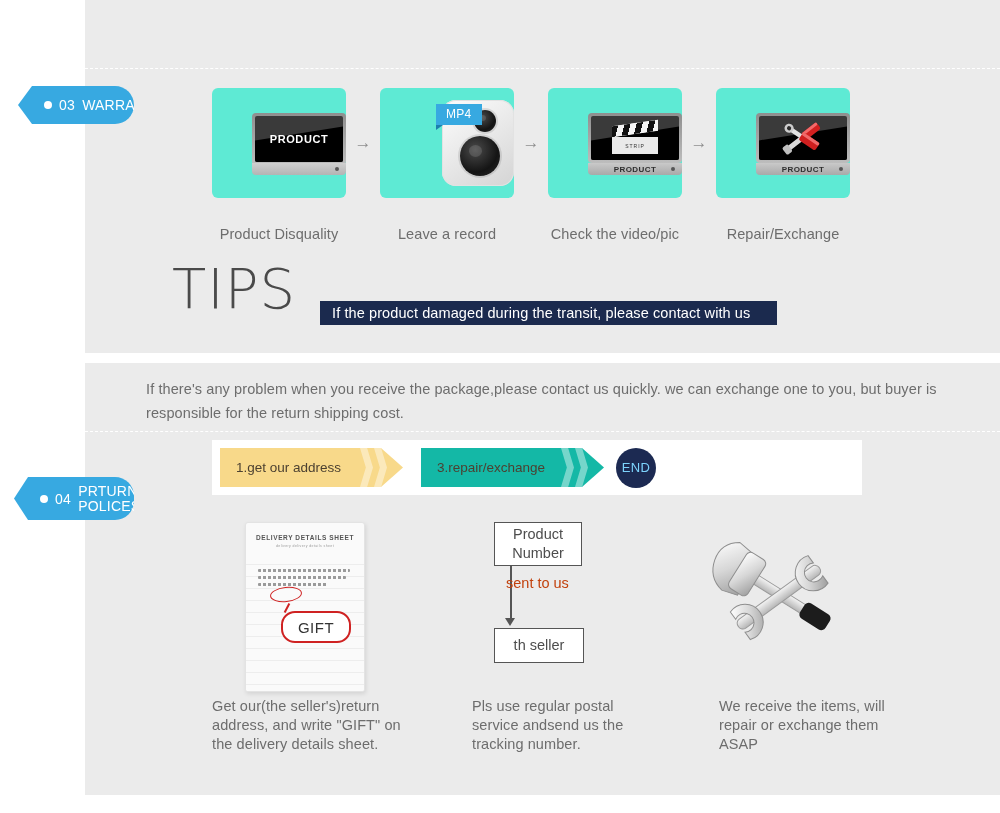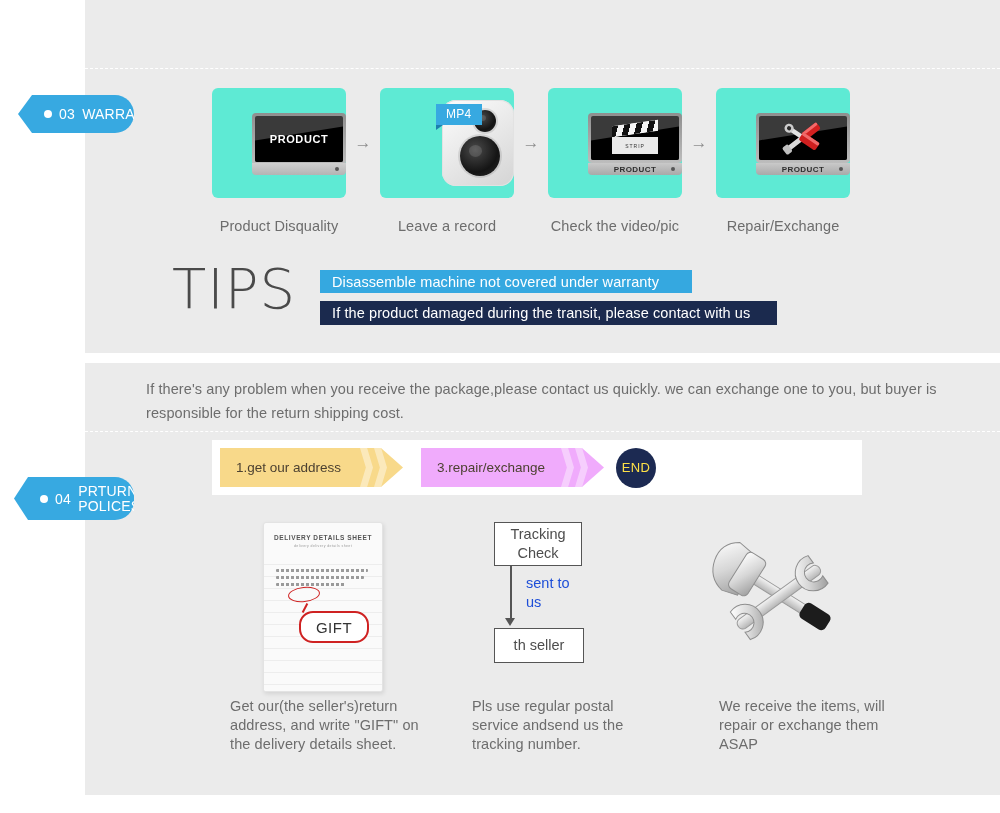--- a/index.html
+++ b/index.html
@@ -24,37 +24,37 @@
     align-items:center;color:#ffffff;
     border-top-right-radius:19px;border-bottom-right-radius:19px;
     box-sizing:border-box;padding-left:26px;padding-right:14px;
     -webkit-clip-path:polygon(0 50%,14px 0,100% 0,100% 100%,14px 100%);
     clip-path:polygon(0 50%,14px 0,100% 0,100% 100%,14px 100%);
   }
   .tab .dot{width:8px;height:8px;border-radius:50%;background:#ffffff;
     margin-right:7px;flex:0 0 auto;}
   .tab .tab-num{font-size:14px;letter-spacing:.3px;margin-right:7px;white-space:nowrap;}
   .tab .tab-label{font-size:14px;line-height:15px;letter-spacing:.2px;}
-  #tab-warranty{left:18px;top:86px;width:116px;margin-top:9px;}
+  #tab-warranty{left:18px;top:86px;width:116px;}
   #tab-returns{left:14px;top:442px;width:120px;height:43px;margin-top:35px;}
   #tab-returns .tab-label{text-align:left;}
 
   
   .intro{position:absolute;color:#6d6d6d;font-size:14.5px;line-height:24px;
     letter-spacing:.1px;}
   #intro-warranty{left:146px;top:16px;width:800px;}
   #intro-returns{left:146px;top:377px;width:800px;}
 
   
   #warranty-steps{position:absolute;left:212px;top:88px;width:680px;height:150px;
     display:flex;align-items:flex-start;}
   .wstep{width:134px;display:flex;flex-direction:column;align-items:center;}
   .wcard{width:134px;height:110px;background:#5eead4;border-radius:6px;
     display:flex;align-items:center;justify-content:flex-end;position:relative;}
-  .wcaption{margin-top:20px;font-size:14.5px;color:#6d6d6d;text-align:center;
+  .wcaption{margin-top:28px;font-size:14.5px;color:#6d6d6d;text-align:center;
     white-space:nowrap;letter-spacing:.1px;}
   .warrow{width:34px;height:110px;display:flex;align-items:center;
     justify-content:center;color:#8d8d8d;font-size:17px;}
 
   
   .monitor{width:94px;height:60px;position:relative;}
   .monitor .screen{position:absolute;left:0;top:0;width:94px;height:52px;
     background:linear-gradient(#8f8f8f,#bdbdbd);border-radius:4px;
     padding:3px;box-sizing:border-box;}
   .monitor .screen-in{width:100%;height:100%;border-radius:2px;
@@ -120,30 +120,30 @@
     color:#4c4131;font-size:13.5px;padding-left:16px;box-sizing:border-box;
     -webkit-clip-path:polygon(0 0,calc(100% - 22px) 0,100% 50%,calc(100% - 22px) 100%,0 100%);
     clip-path:polygon(0 0,calc(100% - 22px) 0,100% 50%,calc(100% - 22px) 100%,0 100%);
   }
   .chev .barb{position:absolute;top:0;height:39px;width:13px;
     -webkit-clip-path:polygon(0 0,55% 0,100% 50%,55% 100%,0 100%,45% 50%);
     clip-path:polygon(0 0,55% 0,100% 50%,55% 100%,0 100%,45% 50%);
     background:rgba(255,255,255,.42);}
   #chev-1{width:183px;background:#f8d98a;}
   #chev-2{width:183px;background:#fbcd63;}
-  #chev-3{width:183px;background:#f0abfc;}
+  #chev-3{width:183px;background:#14b8a6;}
   .chev-gap{width:9px;}
   #end-badge{width:40px;height:40px;border-radius:50%;background:#1c2a52;
-    color:#fde047;font-size:13px;display:flex;align-items:center;justify-content:center;
+    color:#7dd3fc;font-size:13px;display:flex;align-items:center;justify-content:center;
     margin-left:12px;letter-spacing:.4px;}
 
   
   #bottom-row{position:absolute;left:200px;top:522px;width:700px;height:250px;}
   .bcol{position:absolute;top:0;}
-  #bcol-1{left:18px;width:210px;}
+  #bcol-1{left:0;width:210px;}
   #bcol-2{left:268px;width:180px;}
   #bcol-3{left:470px;width:220px;}
   .bart{height:175px;display:flex;align-items:flex-start;justify-content:center;}
   .bcap{font-size:14.5px;color:#6d6d6d;line-height:19px;letter-spacing:.1px;}
   #bcap-1{padding-left:12px;}
   #bcap-2{padding-left:4px;text-align:left;}
   #bcap-3{padding-left:4px;margin-left:45px;}
 
   
   .sheet{width:118px;height:168px;background:#fafafa;border:1px solid #e3e3e3;
@@ -174,21 +174,21 @@
   .flowbox{width:86px;background:#ffffff;border:1px solid #555;
     display:flex;align-items:center;justify-content:center;text-align:center;
     font-size:14.5px;color:#4d4d4d;line-height:19px;}
   #flow-top{height:42px;margin-left:26px;}
   #flow-bottom{height:33px;margin-left:26px;width:88px;}
   .flow-mid{position:relative;height:62px;margin-left:26px;width:88px;}
   .flow-line{position:absolute;left:16px;top:0;width:1.5px;height:54px;background:#555;}
   .flow-head{position:absolute;left:11px;top:52px;width:0;height:0;
     border-left:5px solid transparent;border-right:5px solid transparent;
     border-top:8px solid #555;}
-  .flow-text{position:absolute;left:32px;top:8px;font-size:14.5px;color:#1d4ed8;
+  .flow-text{position:absolute;left:12px;top:8px;font-size:14.5px;color:#c2410c;
     line-height:19px;}
 
   
   .tools-big{position:relative;width:170px;height:150px;}
 </style>
 </head>
 <body>
 
 <div class="page">
 
@@ -287,21 +287,20 @@
           <div class="led"></div>
         </div>
       </div>
       <div class="wcaption">Repair/Exchange</div>
     </div>
 
   </div>
 
   <div id="tips-block">
     <div id="tips-word">TIPS</div>
-    <div class="tip-bar" id="tip-1">Disassemble machine not covered under warranty</div>
     <div class="tip-bar" id="tip-2">If the product damaged during the transit, please contact with us</div>
   </div>
 
   <div class="panel" id="panel-returns">
     <div class="dash-sep" style="top:68px;"></div>
   </div>
 
   <div class="intro" id="intro-returns">If  there's any problem when you receive the package,please contact us quickly. we can exchange one to you, but buyer is responsible for the return shipping cost.</div>
 
   <div class="tab" id="tab-returns">
@@ -344,21 +343,21 @@
           <div class="gift-ring"></div>
           <div class="gift-tail"></div>
           <div class="gift-bubble">GIFT</div>
         </div>
       </div>
       <div class="bcap" id="bcap-1">Get our(the seller's)return address, and write "GIFT" on the delivery details sheet.</div>
     </div>
 
     <div class="bcol" id="bcol-2">
       <div class="bart" style="display:block;">
-        <div class="flowbox" id="flow-top">Tracking Check</div>
+        <div class="flowbox" id="flow-top">Product Number</div>
         <div class="flow-mid">
           <div class="flow-line"></div>
           <div class="flow-head"></div>
           <div class="flow-text">sent to us</div>
         </div>
         <div class="flowbox" id="flow-bottom">th seller</div>
       </div>
       <div class="bcap" id="bcap-2">Pls use regular postal service andsend us the tracking number.</div>
     </div>
 

